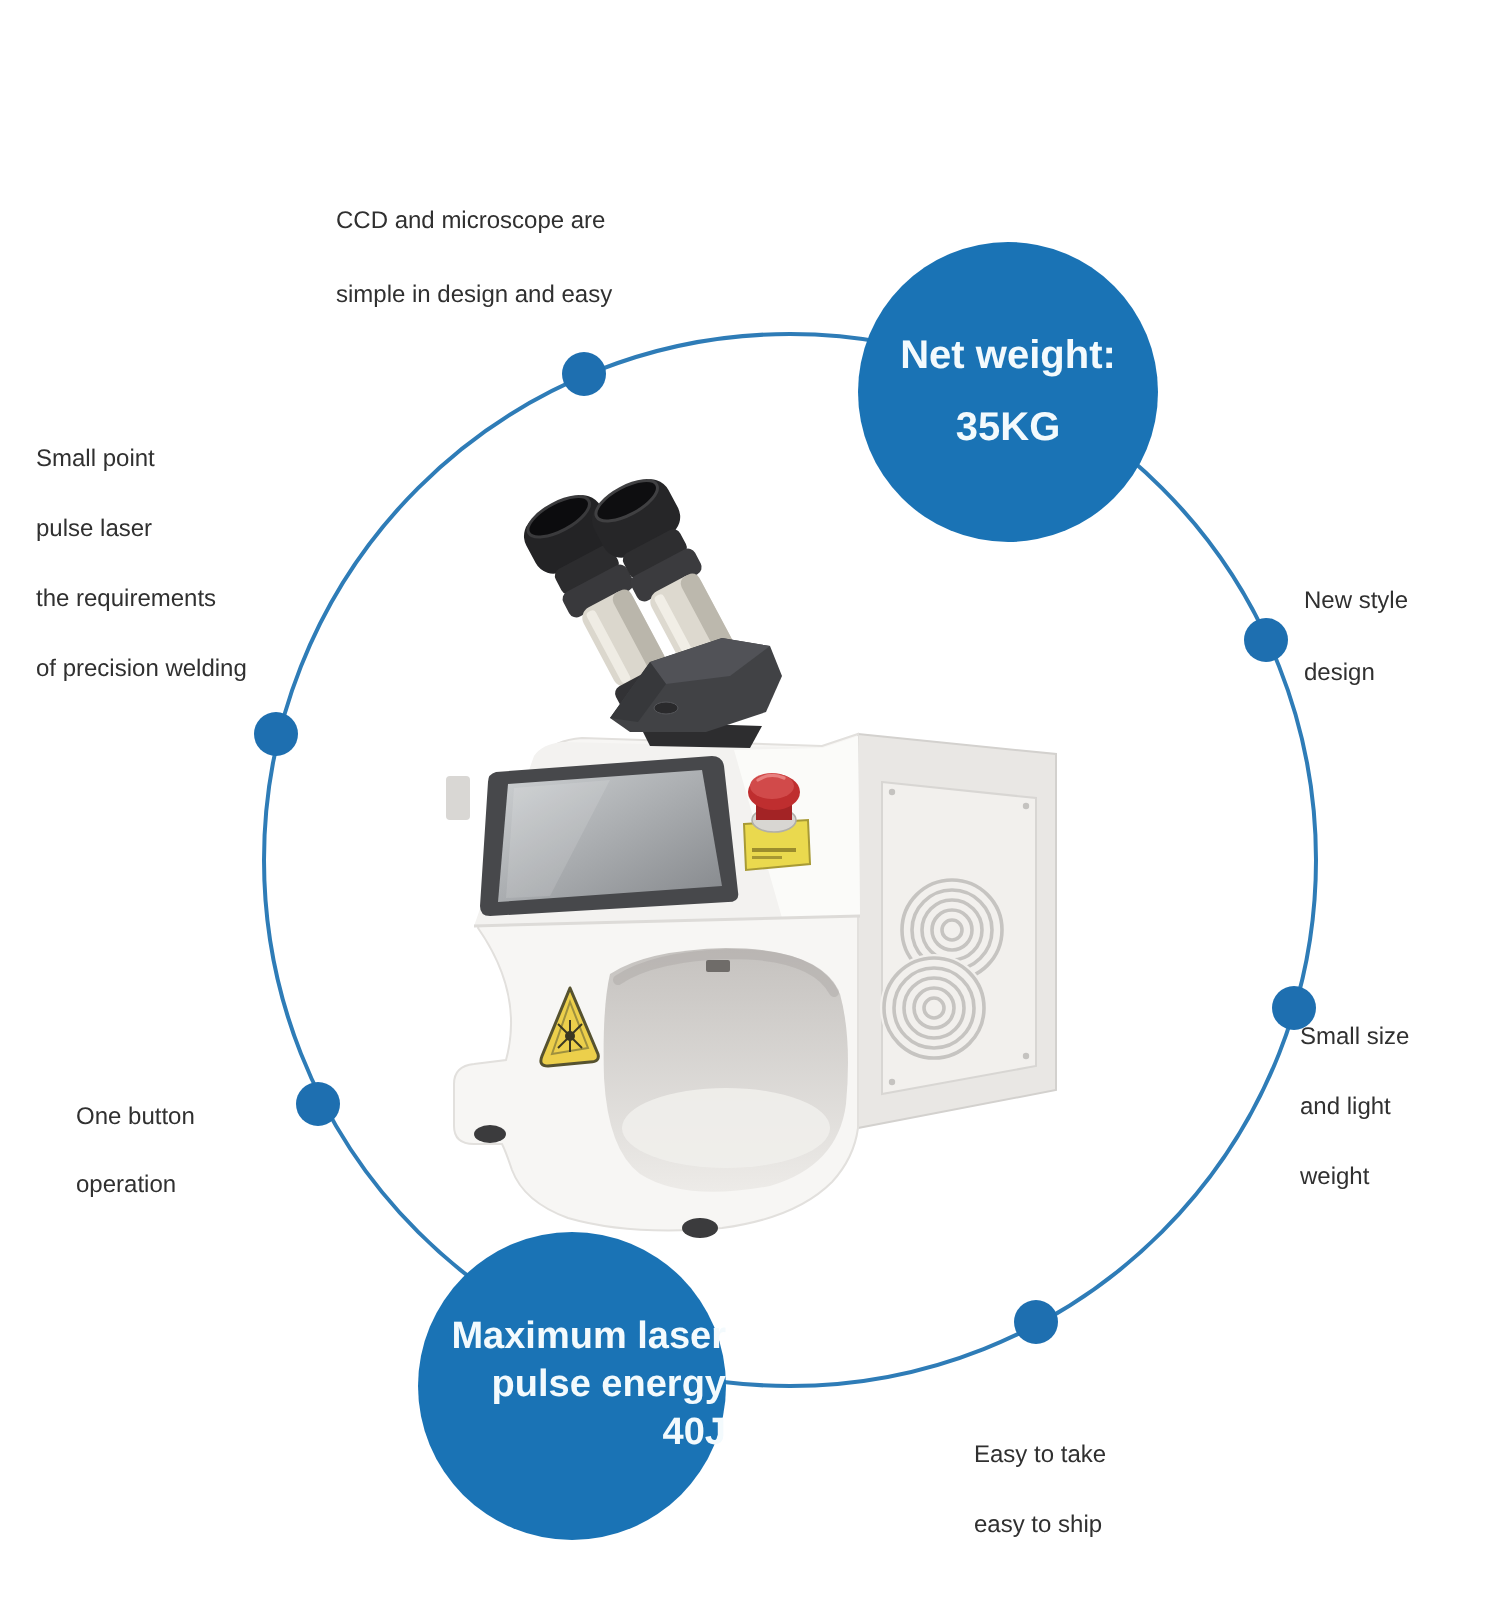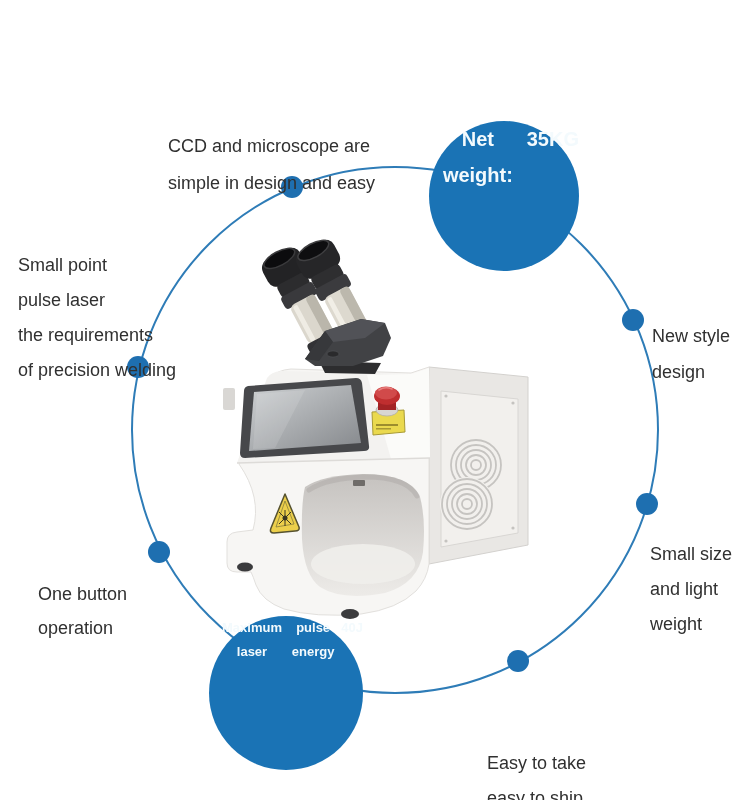--- a/index.html
+++ b/index.html
@@ -1,35 +1,35 @@
 <!DOCTYPE html>
 <html><head>
 <meta charset="utf-8">
 <style>
   html,body{margin:0;padding:0;background:#ffffff;}
   .stage{
     position:relative;width:750px;height:800px;background:#ffffff;overflow:hidden;
     font-family:"Liberation Sans", sans-serif;color:#303030;
   }
   .ring-svg{position:absolute;left:0;top:0;}
-  .label{position:absolute;font-size:18px;color:#303030;white-space:nowrap;margin-top:36px;}
+  .label{position:absolute;font-size:12px;color:#303030;white-space:nowrap;}
   .label div{display:block;}
   .lbl-ccd{left:168px;top:92px;line-height:37px;}
   .lbl-smallpoint{left:18px;top:212px;line-height:35px;}
   .lbl-onebutton{left:38px;top:541px;line-height:34px;}
   .lbl-newstyle{left:652px;top:282px;line-height:36px;}
   .lbl-smallsize{left:650px;top:501px;line-height:35px;}
   .lbl-easyship{left:487px;top:710px;line-height:35px;}
   .badge{
     position:absolute;border-radius:50%;background:#1a73b5;color:#f3fafd;
-    display:flex;flex-direction:row;justify-content:center;
+    display:flex;flex-direction:column;justify-content:center;
     font-weight:bold;font-size:20px;
   }
   .badge-net{left:429px;top:121px;width:150px;height:150px;text-align:center;line-height:36px;}
-  .badge-energy{left:209px;top:616px;width:154px;height:154px;text-align:center;line-height:24px;font-size:13px;box-sizing:border-box;padding-left:10px;}
+  .badge-energy{left:209px;top:616px;width:154px;height:154px;text-align:right;line-height:24px;font-size:19px;box-sizing:border-box;padding-left:10px;}
   .machine{position:absolute;left:215px;top:228px;width:330px;height:400px;}
 </style>
 </head>
 <body>
 
 <div class="stage">
 
   <svg class="ring-svg" width="750" height="800" viewBox="0 0 750 800">
     <circle cx="395" cy="430" r="263" fill="none" stroke="#2e7cb7" stroke-width="2"></circle>
     <circle cx="292" cy="187" r="11" fill="#1e6fb0"></circle>

